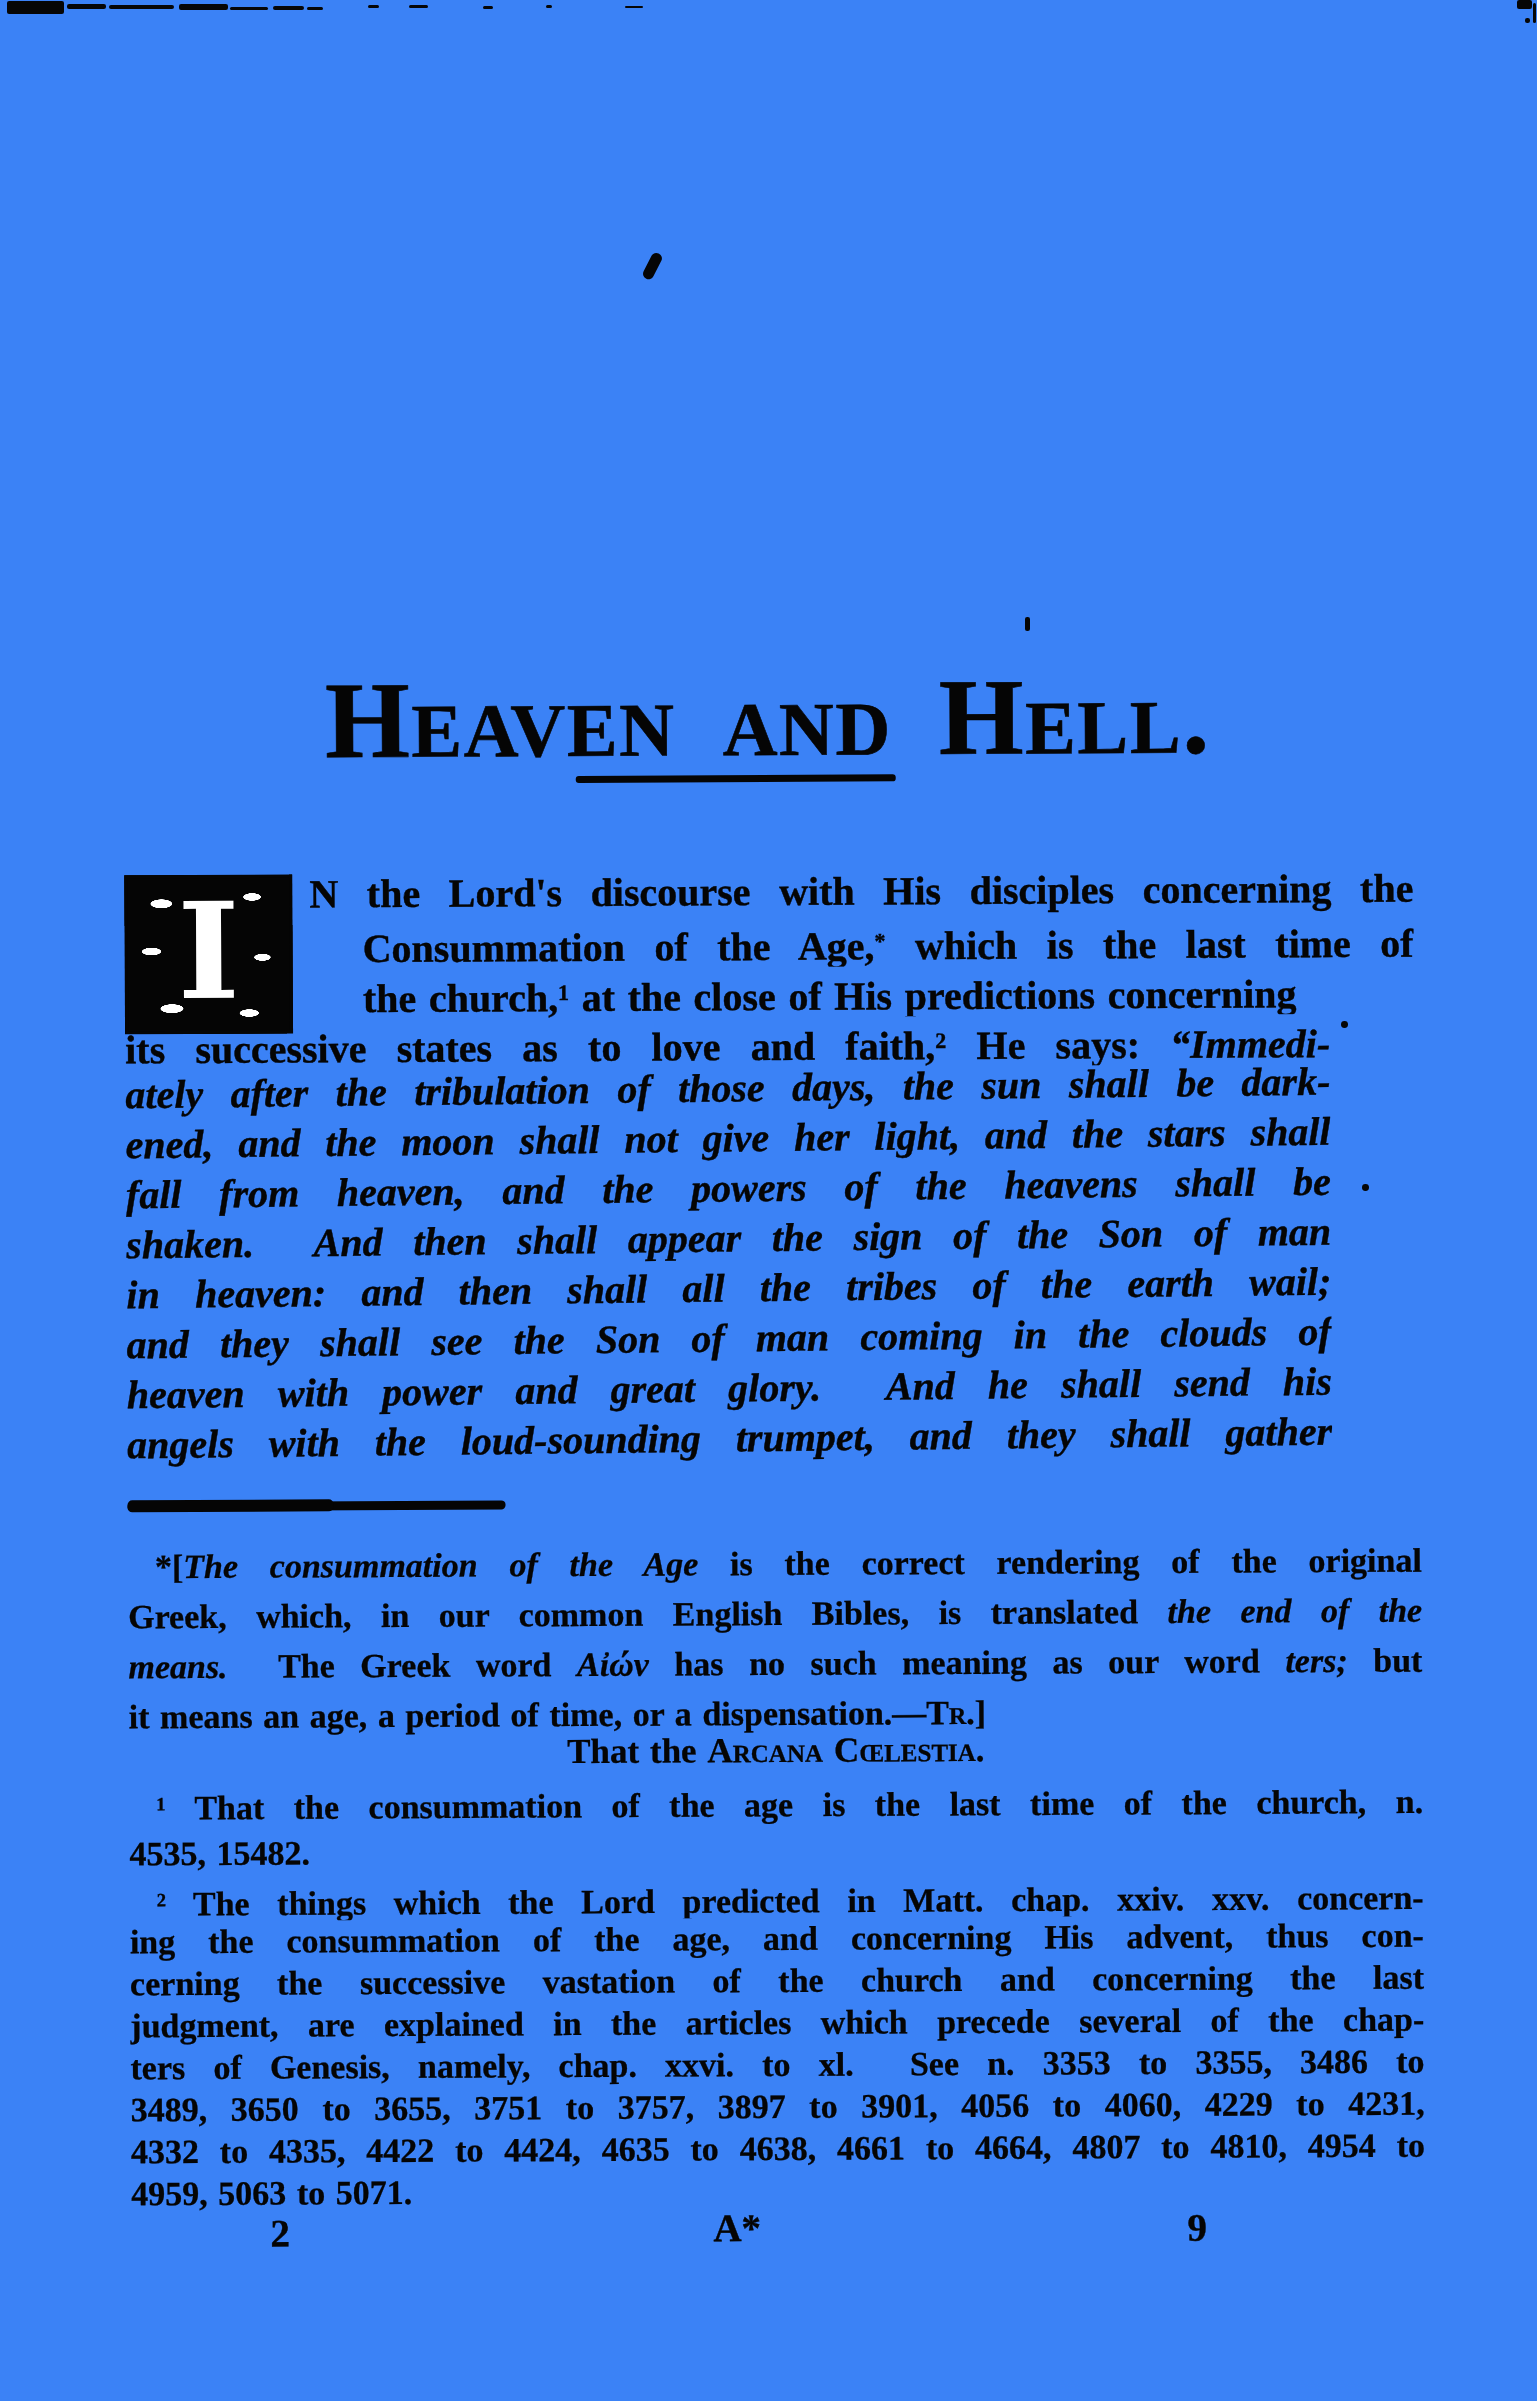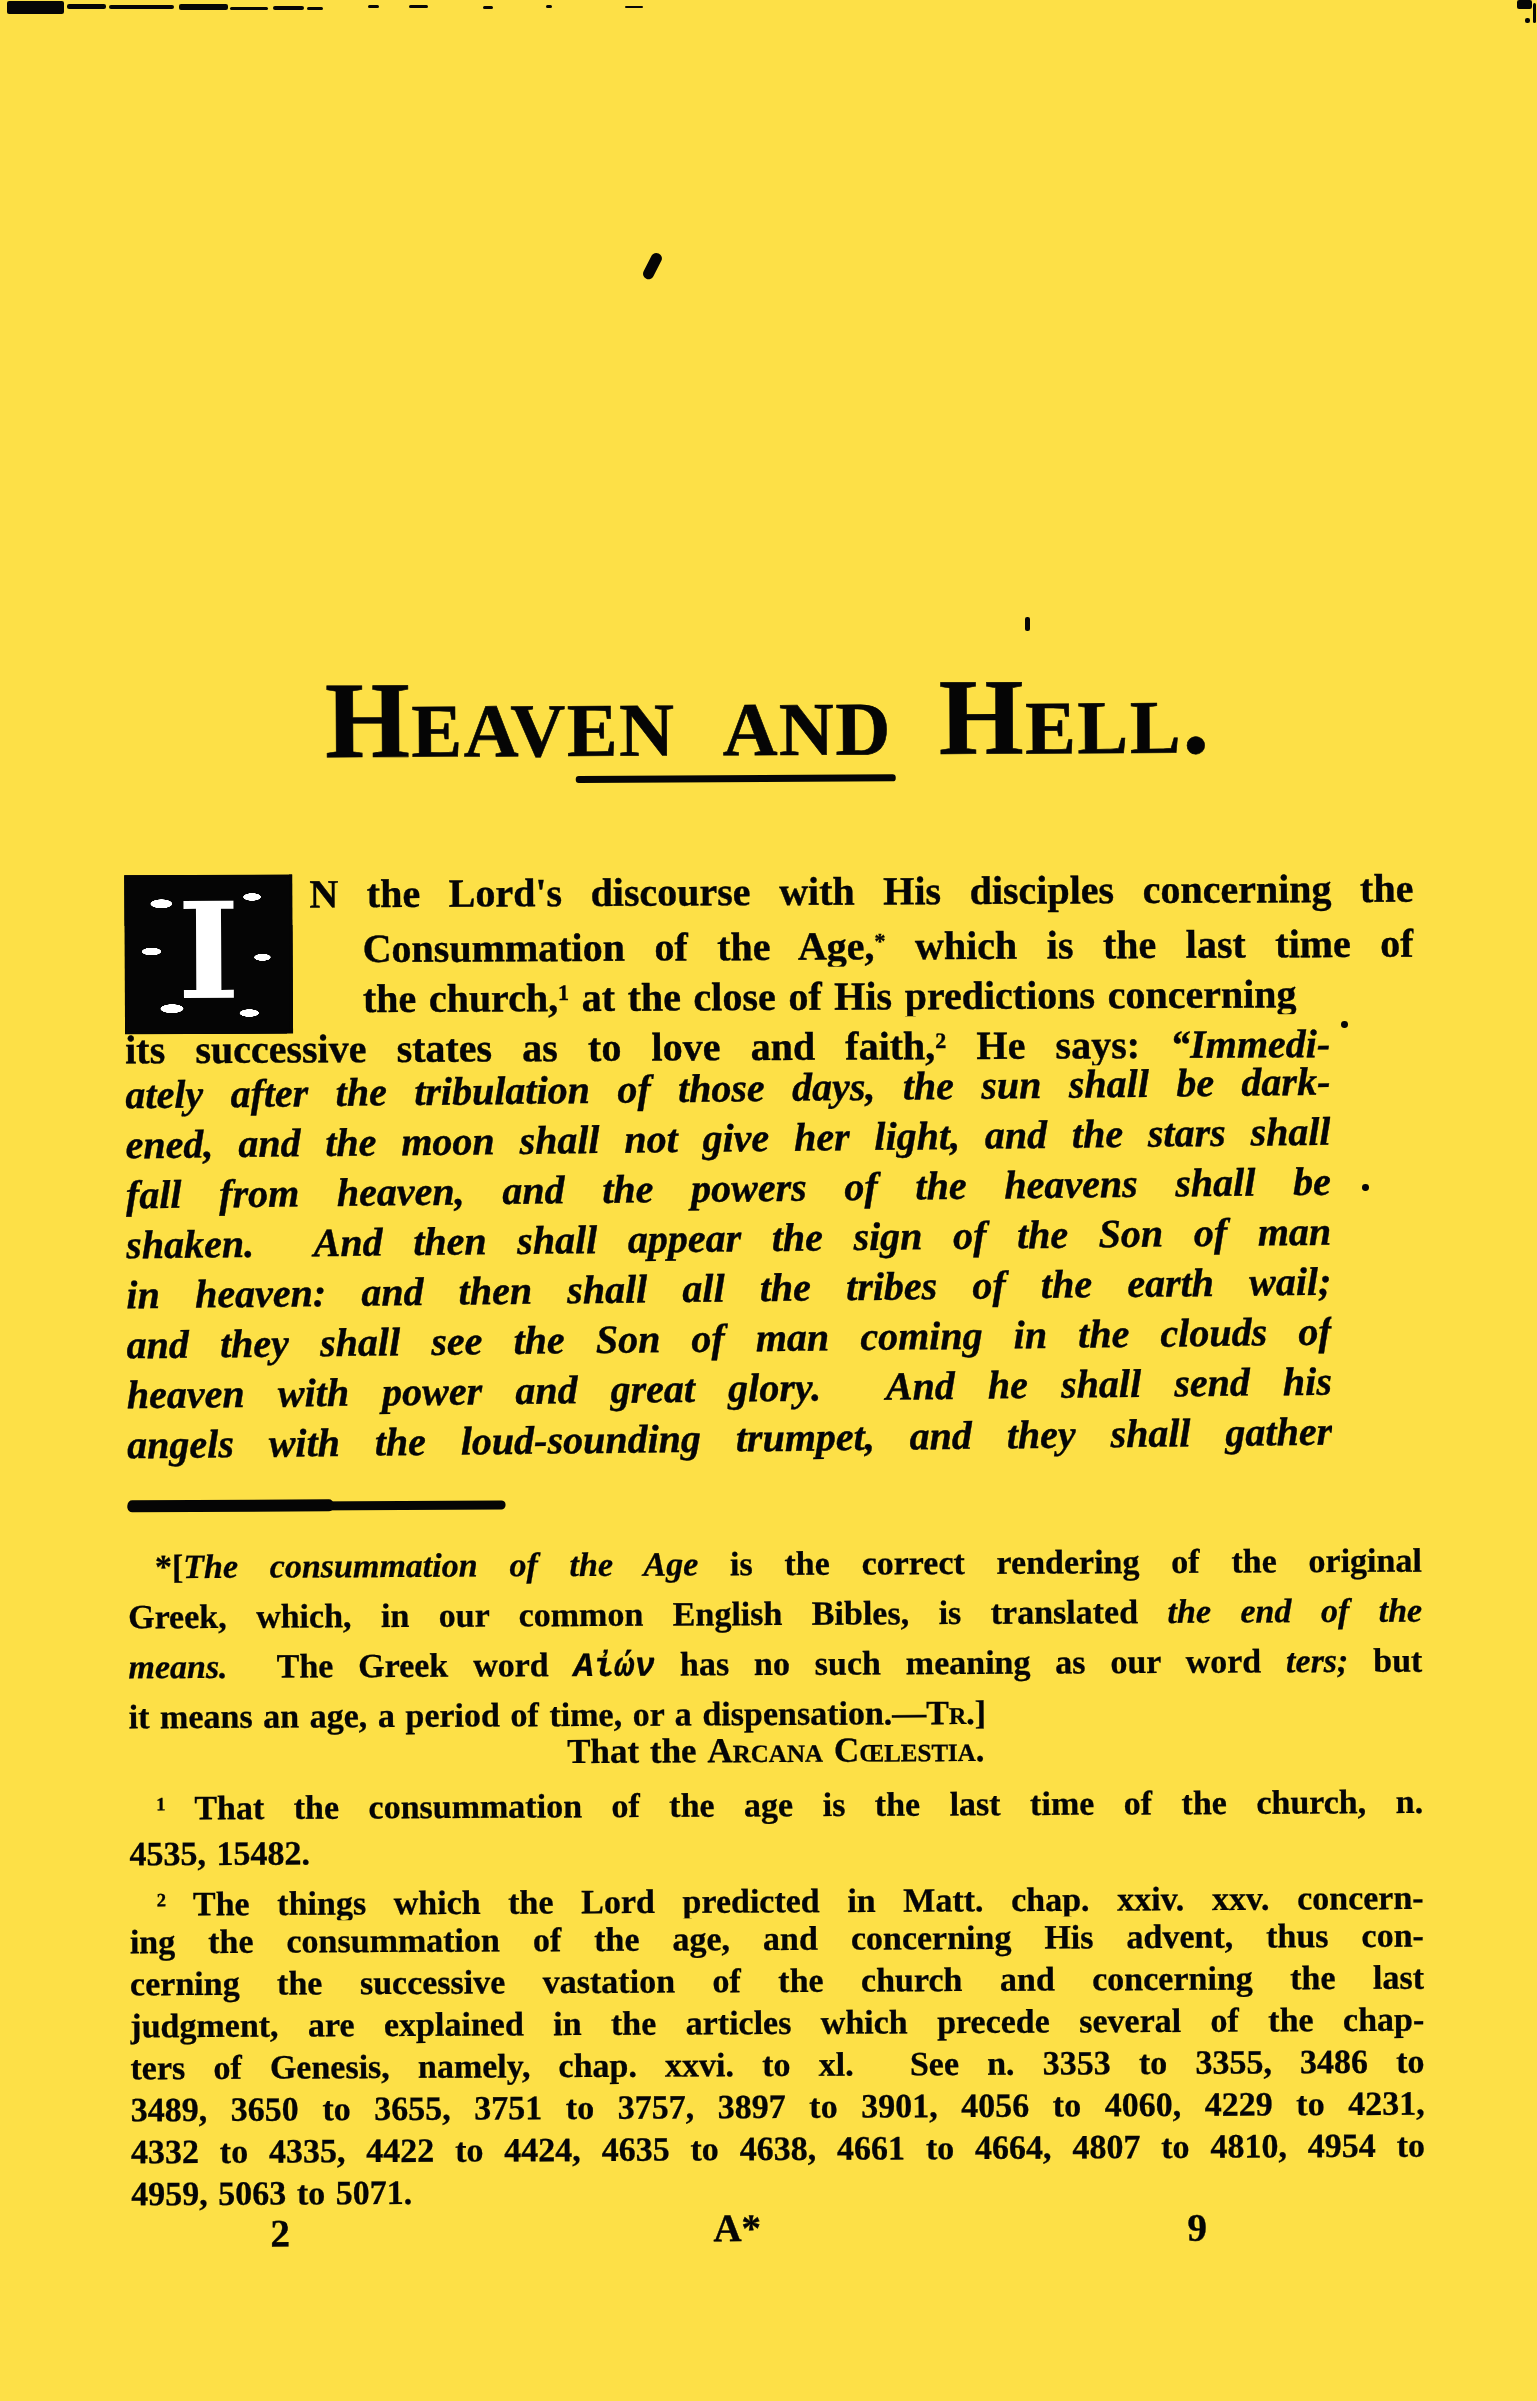--- a/index.html
+++ b/index.html
@@ -1,17 +1,17 @@
 <!DOCTYPE html>
 <html style="font-size:8.4px"><head>
 <meta charset="utf-8">
 <style>
   html,body{margin:0;padding:0;background:#ffffff;}
   .page{
-    position:relative;width:1537px;height:2401px;background:#fde047;
+    position:relative;width:1537px;height:2401px;background:#3b82f6;
     font-family:"Liberation Serif", serif;color:#050505;overflow:hidden;
   }
   .content{position:absolute;left:0;top:0;width:100%;height:100%;
     transform:rotate(-0.3deg);transform-origin:768px 1210px;}
   
   .a{position:absolute;background:#060606;border-radius:2.1px;}
   .apos{position:absolute;left:647px;top:252px;width:10.5px;height:28px;background:#050505;
     border-radius:5.3px;transform:rotate(27deg);}
   
   .title{
@@ -58,21 +58,21 @@
   .j{text-align:justify;text-align-last:justify;}
   .ctr{text-align:center;}
   .ind{text-indent:27px;}
   .ml1{margin-left:185px;}
   .ml2{margin-left:238px;}
   .qm{margin-right:84px;}
   .it{font-style:italic;transform:rotate(-0.35deg);transform-origin:0 50%;}
   .seg{white-space:pre-wrap;}
   .seg-i{font-style:italic;}
   .seg-sc{font-variant:small-caps;}
-  .seg-gr{font-style:italic;font-family:Liberation Mono, monospace;}
+  .seg-gr{font-style:italic;font-family:Liberation Serif, serif;}
   .seg-sup{font-size:0.55em;vertical-align:0.5em;}
   
   .footer span{position:absolute;font-size:39px;font-weight:700;
     -webkit-text-stroke:0.4px #050505;}
   .sig-left{left:265px;top:2208px;}
   .sig-center{left:708px;top:2205px;}
   .page-num{left:1182px;top:2207px;}
 </style>
 </head>
 <body>

